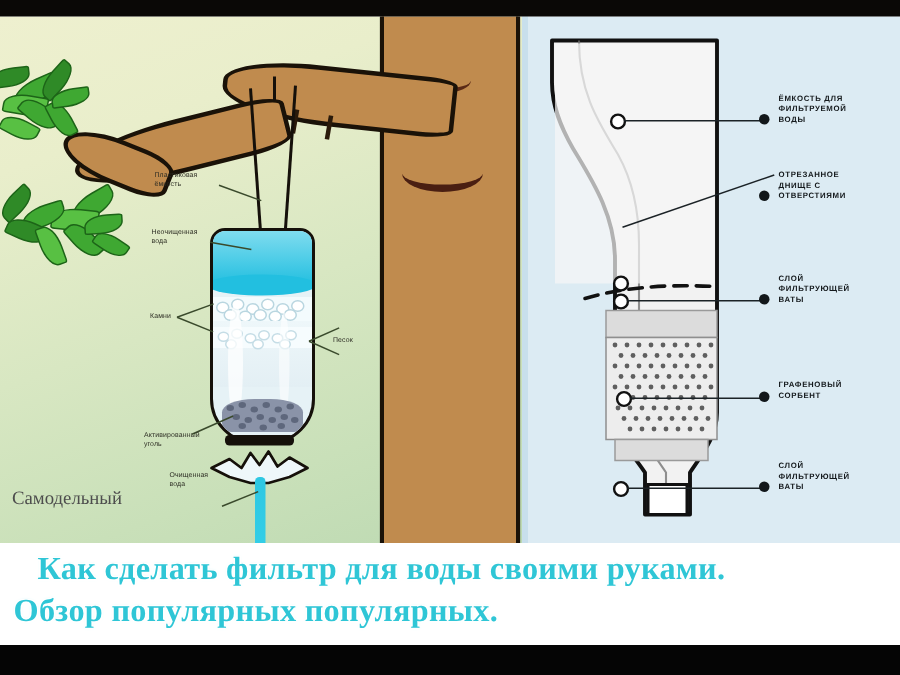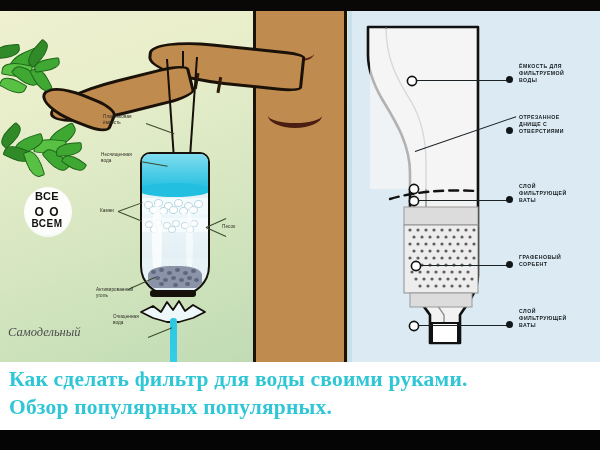--- a/index.html
+++ b/index.html
@@ -80,42 +80,42 @@
   .logo-circ{position:absolute;left:10px;top:26px;width:48px;height:50px;border-radius:50%;
       background:radial-gradient(circle at 50% 45%,#ffffff 58%,#eaf6ee 100%);opacity:.96;}
   .logo-txt{position:absolute;left:0;top:30px;width:66px;text-align:center;
       font-weight:bold;color:#111;font-size:11px;line-height:11px;letter-spacing:.4px;}
   .logo-mid{position:absolute;left:0;top:44px;width:66px;text-align:center;font-size:12px;
       letter-spacing:1px;color:#111;font-weight:bold;}
   .logo-bot{position:absolute;left:0;top:57px;width:66px;text-align:center;font-size:10px;
       color:#111;font-weight:bold;letter-spacing:.5px;}
 
   .caption-left{position:absolute;left:8px;top:314px;font-family:"Liberation Serif",serif;
-      font-size:12.5px;line-height:14.5px;color:#4d4d4d;font-style:italic;}
+      font-size:12.5px;line-height:14.5px;color:#4d4d4d;}
 
   
   .panel-right{position:absolute;left:348px;top:11px;width:252px;height:351px;
       background:#dcebf3;}
   .pr-edge{position:absolute;left:0;top:0;width:4px;height:351px;background:#c8dfec;}
 
   .tb{position:absolute;left:16px;top:12px;width:118px;height:325px;}
 
   .labelR{position:absolute;font-size:5.2px;line-height:7.2px;color:#14191c;font-weight:bold;
       letter-spacing:.45px;}
   .dot{position:absolute;width:7px;height:7px;border-radius:50%;background:#12171a;}
   .leadR{position:absolute;height:0;border-top:1px solid #1b2226;}
 
   
   .capband{position:absolute;left:0;top:362px;width:600px;height:68px;background:#ffffff;}
   .capline{font-family:"Liberation Serif",serif;font-weight:bold;font-size:21.5px;
       line-height:28px;color:#2fc6d6;padding-left:9px;letter-spacing:.2px;
       text-shadow:
         -1px -1px 0 #ffffff, 1px -1px 0 #ffffff, -1px 1px 0 #ffffff, 1px 1px 0 #ffffff,
         0 0 2px #bff0f5;}
-  .capline.l1{padding-top:3px;}
+  .capline.l1{padding-top:3px;margin-left:16px;}
 </style>
 </head>
 <body>
 
 <div id="root">
 
   <div class="bar-top"></div>
 
   <div class="panel-left">
 
@@ -149,26 +149,20 @@
       <div class="leaf leafbright" style="left:34px;top:128px;width:30px;height:13px;transform:rotate(6deg);"></div>
       <div class="leaf" style="left:14px;top:126px;width:28px;height:12px;transform:rotate(-18deg);"></div>
       <div class="leaf leafdark" style="left:4px;top:136px;width:26px;height:12px;transform:rotate(24deg);"></div>
       <div class="leaf" style="left:42px;top:142px;width:26px;height:12px;transform:rotate(48deg);"></div>
       <div class="leaf leafbright" style="left:20px;top:146px;width:26px;height:12px;transform:rotate(70deg);"></div>
       <div class="leaf" style="left:56px;top:132px;width:24px;height:11px;transform:rotate(-4deg);"></div>
       <div class="leaf leafdark" style="left:-2px;top:118px;width:24px;height:11px;transform:rotate(-44deg);"></div>
       <div class="leaf" style="left:62px;top:146px;width:22px;height:10px;transform:rotate(34deg);"></div>
     </div>
 
-    <div class="logo">
-      <div class="logo-circ"></div>
-      <div class="logo-txt">ВСЕ</div>
-      <div class="logo-mid">О О</div>
-      <div class="logo-bot">ВСЕМ</div>
-    </div>
 
     <div class="str" style="left:166px;top:48px;height:96px;transform:rotate(-4deg);"></div>
     <div class="str" style="left:196px;top:46px;height:98px;transform:rotate(4deg);"></div>
     <div class="str" style="left:182px;top:40px;height:16px;transform:rotate(0deg);"></div>
 
     <div class="bottle">
       <div class="b-water"></div>
       <div class="b-stone">
         <i style="left:2px;top:3px;"></i>
           <i style="left:12px;top:1px;"></i>

